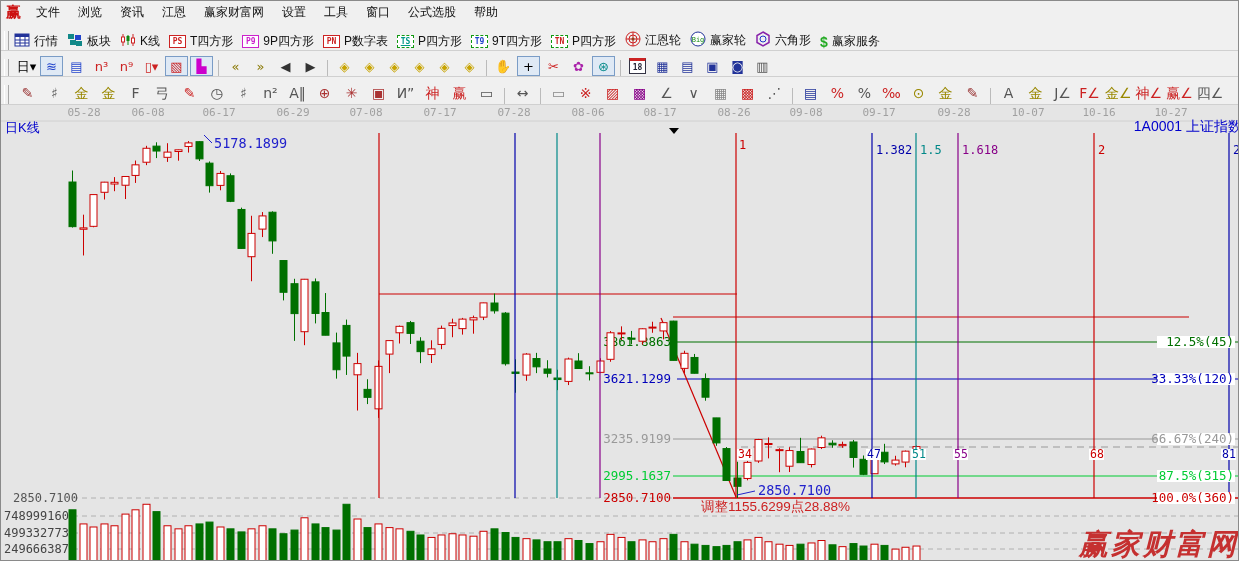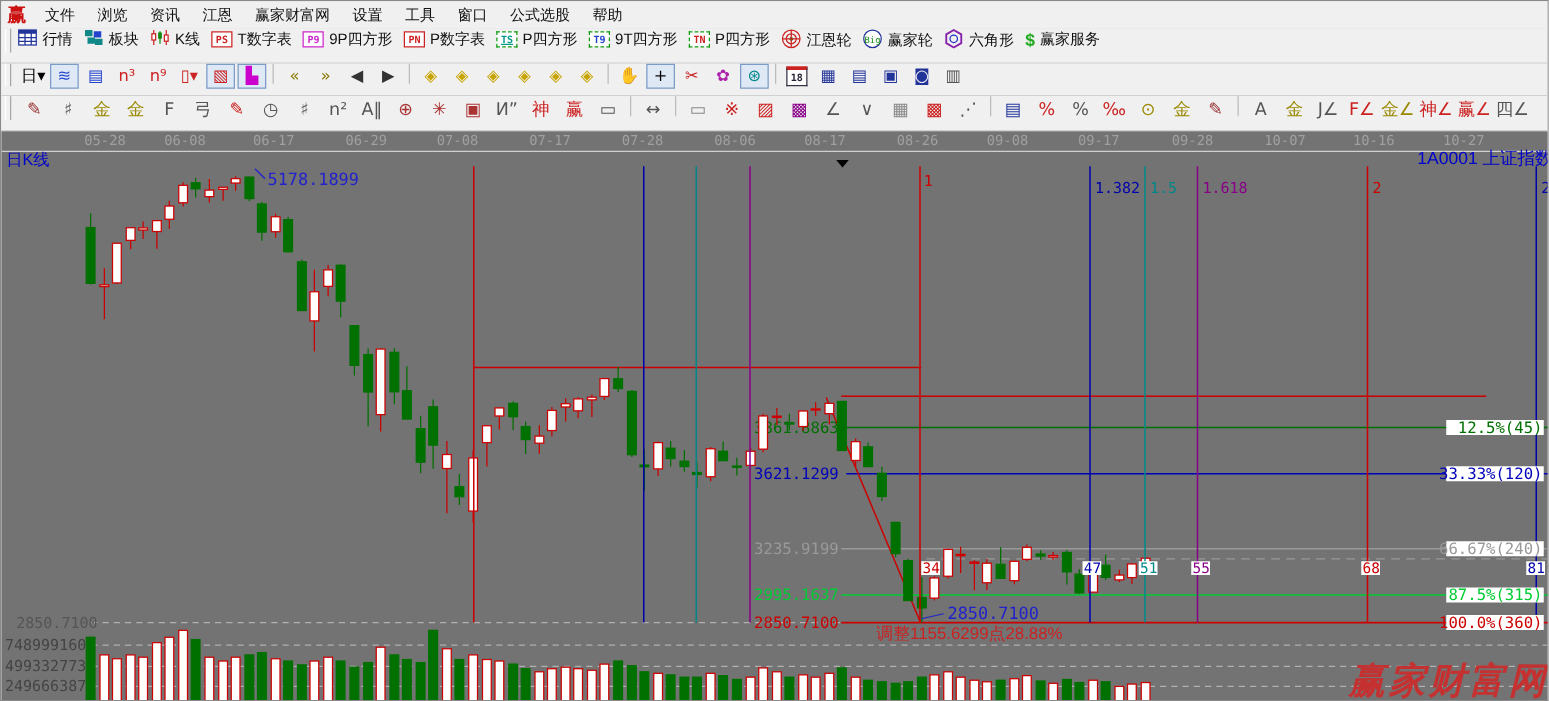--- a/index.html
+++ b/index.html
@@ -3,39 +3,39 @@
 <meta charset="utf-8">
 <style>
   html,body{margin:0;padding:0;background:#d8d8d8;}
   .app{position:relative;width:1239px;height:561px;background:#ffffff;overflow:hidden;
        font-family:"Liberation Sans",sans-serif;border:1px solid #8a8a8a;box-sizing:border-box;}
   
   .menubar{position:absolute;left:0;top:0;width:100%;height:22px;background:#f0f0f0;
            border-bottom:1px solid #d6d6d6;display:flex;align-items:center;font-size:12px;color:#111;}
   .logo{color:#cc1111;font-weight:bold;font-size:15px;padding:0 6px 0 5px;}
   .menu-item{padding:0 9px;cursor:default;}
-  .tbar{position:absolute;left:0;width:100%;background:#f0f0f0;display:flex;align-items:flex-start;
+  .tbar{position:absolute;left:0;width:100%;background:#f0f0f0;display:flex;align-items:flex-end;
         border-bottom:1px solid #d0d0d0;box-sizing:border-box;}
   .tbar2{top:22px;height:28px;font-size:12px;color:#111;}
   .tbar3{top:50px;height:26px;}
   .tbar4{top:76px;height:28px;}
   .grip{width:3px;height:70%;border-left:1px solid #ffffff;border-right:1px solid #a8a8a8;margin:0 5px 0 3px;}
   .t2item{display:flex;align-items:center;gap:4px;margin-right:9px;cursor:default;white-space:nowrap;}
   .lbx{width:17px;height:13px;display:flex;align-items:center;justify-content:center;
        font:bold 8px "DejaVu Sans Mono",monospace;background:#fff;box-sizing:border-box;}
   .tbtn{min-width:23px;height:20px;margin:0 1px;display:flex;align-items:center;justify-content:center;
         font-size:13px;line-height:1;cursor:default;border:1px solid transparent;box-sizing:border-box;
         font-family:"DejaVu Sans","Liberation Sans",sans-serif;}
   .tbtn.sel{background:#dfe9f5;border:1px solid #7a9cc6;}
   .tbtn4{min-width:25px;height:22px;font-size:14px;}
   .tsep{width:1px;height:16px;background:#bbb;margin:0 4px;}
   .cal{border:1px solid #334;border-top:3px solid #cc2222;font:bold 8px "DejaVu Sans Mono",monospace;
        width:15px;height:12px;display:flex;align-items:center;justify-content:center;background:#fff;color:#223;}
   
-  .chartwrap{position:absolute;left:0;top:104px;width:1239px;height:457px;background:#737373;}
+  .chartwrap{position:absolute;left:0;top:104px;width:1239px;height:457px;background:#e5e5e5;}
   svg text{font-family:"DejaVu Sans Mono","Liberation Mono",monospace;}
   svg text.cjk{font-family:"Liberation Sans","DejaVu Sans",sans-serif;}
   svg text.wm{font-family:"DejaVu Serif","Liberation Serif",serif;font-style:italic;font-weight:bold;letter-spacing:3px;}
 </style>
 </head>
 <body>
 
 <div class="app">
   <div class="menubar">
     <span class="logo">赢</span>
@@ -78,21 +78,21 @@
             <rect x="1.5" y="4" width="3" height="5" fill="#fff" stroke="#cc2222"></rect>
             <line x1="8" y1="2" x2="8" y2="12" stroke="#118811"></line>
             <rect x="6.5" y="3" width="3" height="5" fill="#118811"></rect>
             <line x1="13" y1="1" x2="13" y2="13" stroke="#cc2222"></line>
             <rect x="11.5" y="5" width="3" height="5" fill="#fff" stroke="#cc2222"></rect>
           </svg></span>
         <span>K线</span>
       </span>
       <span class="t2item">
         <span class="lbx" style="color: rgb(204, 34, 34); border: 1px solid rgb(204, 34, 34);">PS</span>
-        <span>T数字表</span>
+        <span>T四方形</span>
       </span>
       <span class="t2item">
         <span class="lbx" style="color: rgb(204, 34, 204); border: 1px solid rgb(204, 34, 204);">P9</span>
         <span>9P四方形</span>
       </span>
       <span class="t2item">
         <span class="lbx" style="color: rgb(204, 34, 34); border: 1px solid rgb(204, 34, 34);">PN</span>
         <span>P数字表</span>
       </span>
       <span class="t2item">

